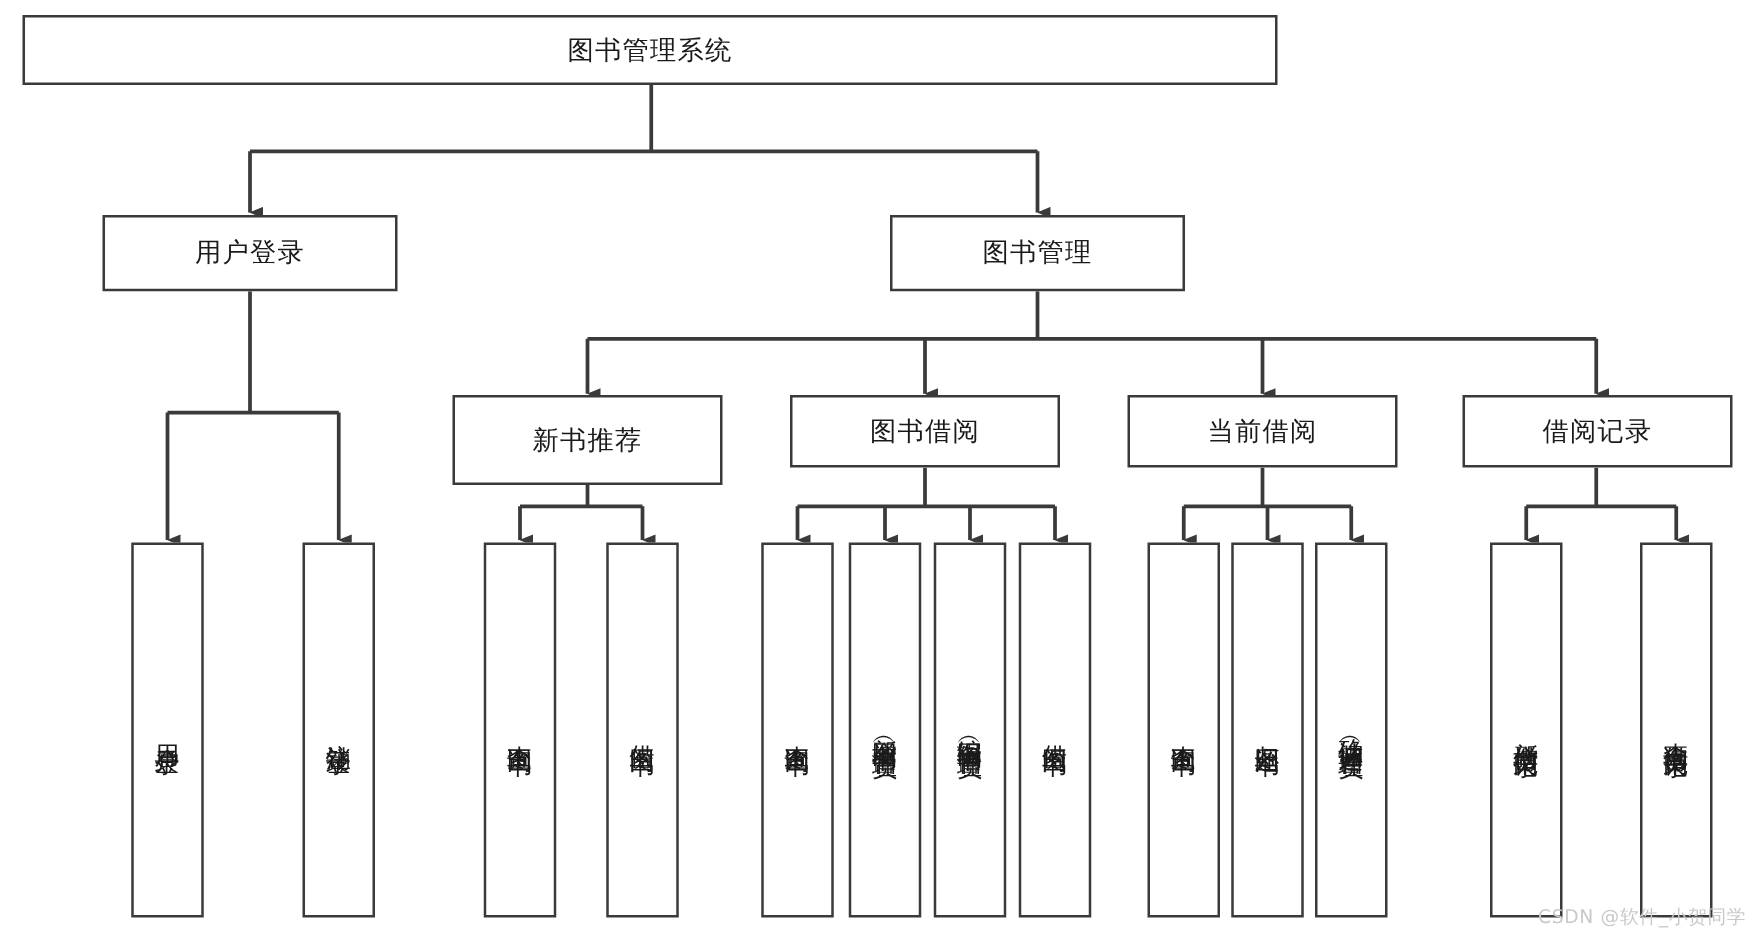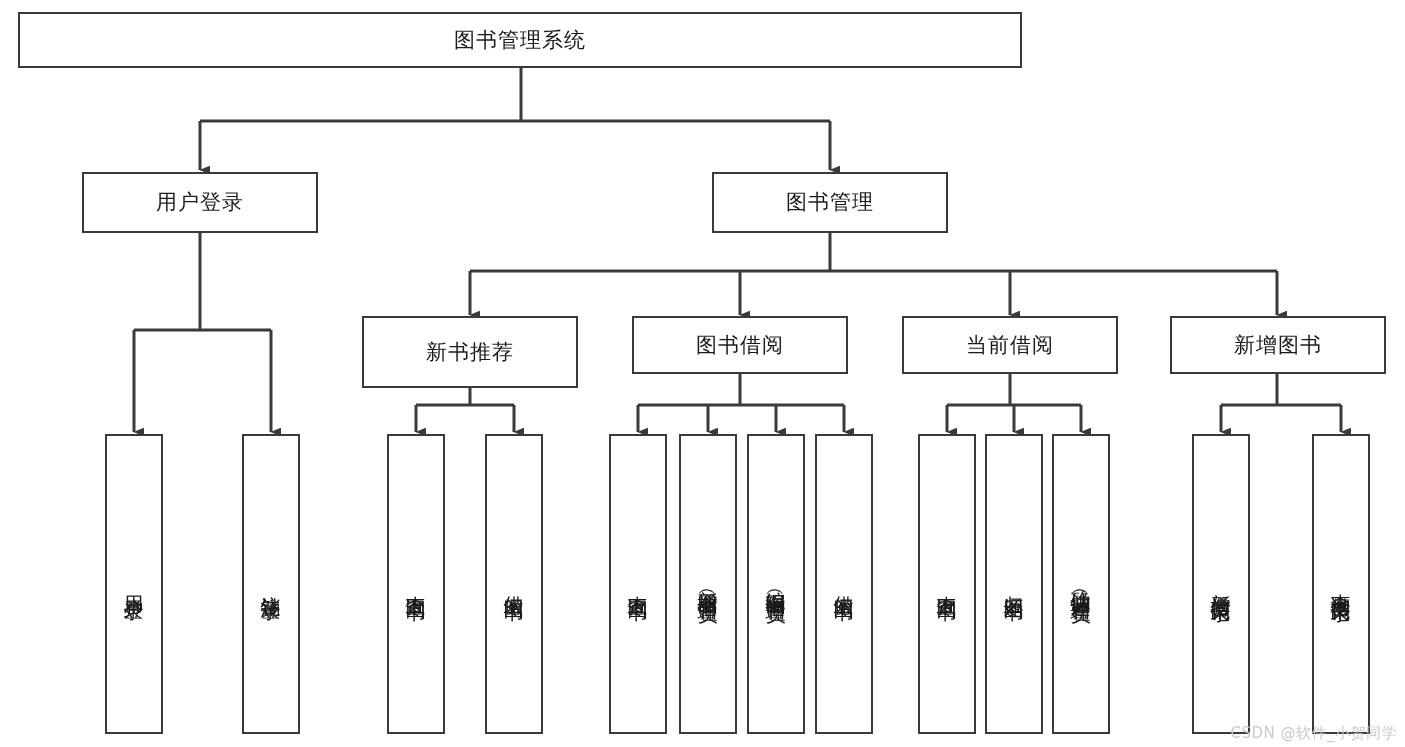--- a/index.html
+++ b/index.html
@@ -136,21 +136,21 @@
   <div class="node node-h" style="left:362px; top:316px; width:216px; height:72px;">
     <span>新书推荐</span>
   </div>
   <div class="node node-h" style="left:632px; top:316px; width:216px; height:58px;">
     <span>图书借阅</span>
   </div>
   <div class="node node-h" style="left:902px; top:316px; width:216px; height:58px;">
     <span>当前借阅</span>
   </div>
   <div class="node node-h" style="left:1170px; top:316px; width:216px; height:58px;">
-    <span>新增图书</span>
+    <span>借阅记录</span>
   </div>
 
   <div class="node node-v" style="left:105px; top:434px; width:58px; height:300px;">
     <span>用户登录</span>
   </div>
   <div class="node node-v" style="left:242px; top:434px; width:58px; height:300px;">
     <span>注销登录</span>
   </div>
 
   <div class="node node-v" style="left:387px; top:434px; width:58px; height:300px;">

